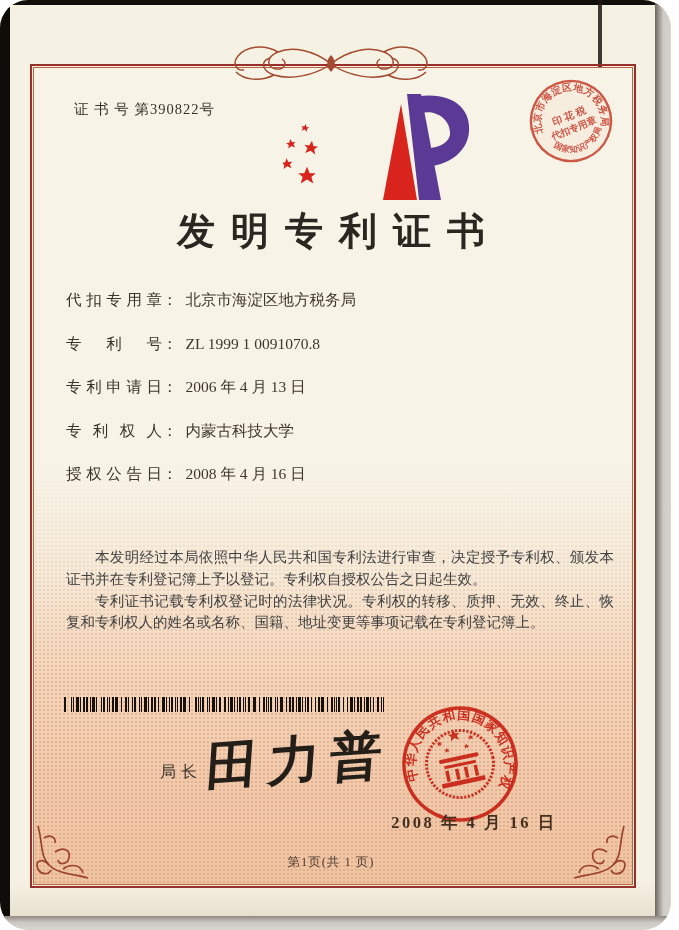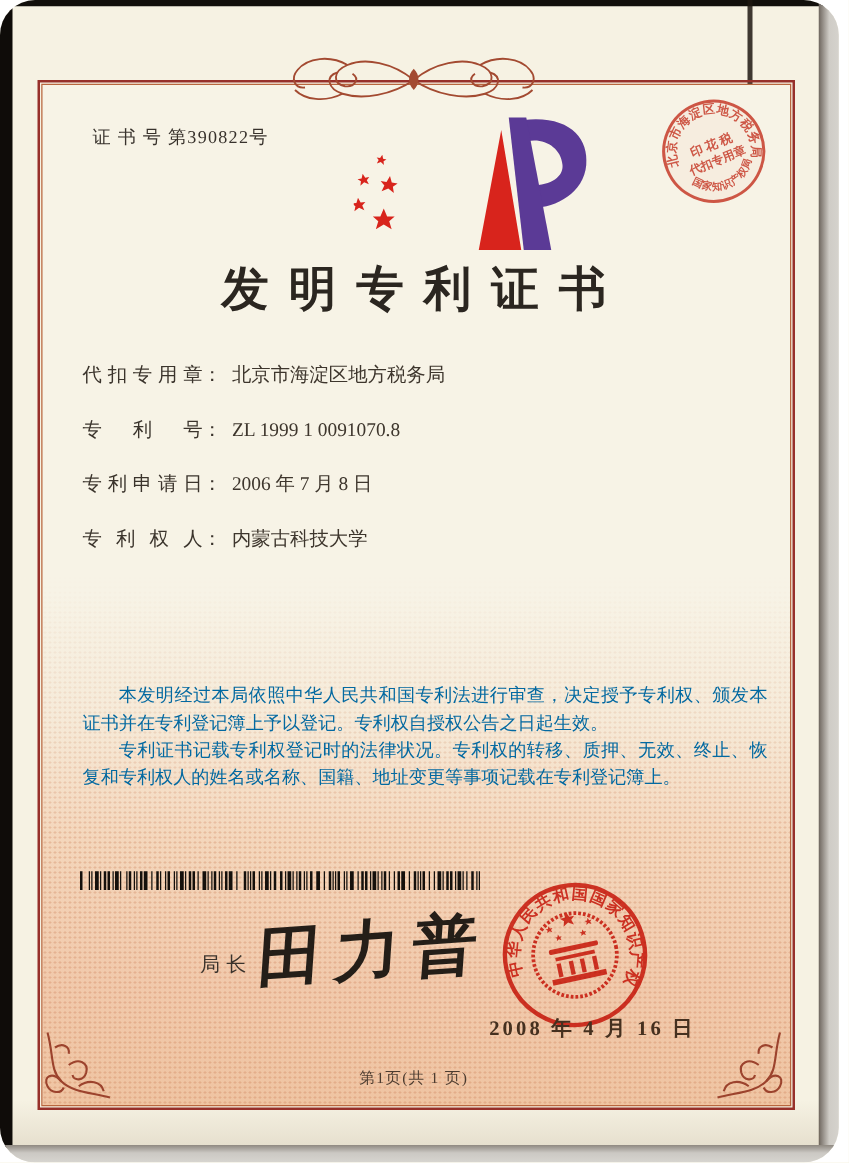--- a/index.html
+++ b/index.html
@@ -37,21 +37,21 @@
   .title{position:absolute;left:30px;top:206px;width:602px;text-align:center;
     font-size:38px;font-weight:700;color:#2b2620;letter-spacing:16px;text-indent:16px;}
 
   .fields{position:absolute;left:66px;top:290px;width:545px;}
   .frow{margin-bottom:22.5px;font-size:15.5px;color:#3b342c;white-space:nowrap;}
   .flabel{display:inline-block;width:96px;text-align:justify;text-align-last:justify;vertical-align:bottom;}
   .fcolon{margin-right:8px;}
   .fvalue{color:#3e362d;}
 
   .body-text{position:absolute;left:66px;top:547px;width:548px;font-size:14.5px;
-    line-height:21.8px;color:#0369a1;text-align:justify;}
+    line-height:21.8px;color:#404040;text-align:justify;}
   .body-text p{margin:0;text-indent:2em;}
 
   .barcode{position:absolute;left:64px;top:697px;width:328px;height:15px;font-size:0;}
   .bar{display:inline-block;height:100%;background:#15100c;vertical-align:top;}
 
   .director{position:absolute;left:160px;top:762px;font-size:16px;letter-spacing:5px;color:#3a332c;}
   .signature{position:absolute;left:206px;top:726px;font-size:52px;font-weight:600;color:#241e18;
     letter-spacing:10px;transform:rotate(-4deg) skewX(-8deg);}
 
   .seal{position:absolute;left:398px;top:702px;width:124px;height:124px;mix-blend-mode:multiply;}
@@ -144,24 +144,27 @@
   <div class="title">发明专利证书</div>
 
   <div class="fields">
     <div class="frow">
       <span class="flabel">代扣专用章</span><span class="fcolon">：</span><span class="fvalue">北京市海淀区地方税务局</span>
     </div>
     <div class="frow">
       <span class="flabel">专利号</span><span class="fcolon">：</span><span class="fvalue">ZL 1999 1 0091070.8</span>
     </div>
     <div class="frow">
-      <span class="flabel">专利申请日</span><span class="fcolon">：</span><span class="fvalue">2006 年 7 月 8 日</span>
+      <span class="flabel">专利申请日</span><span class="fcolon">：</span><span class="fvalue">2006 年 4 月 13 日</span>
     </div>
     <div class="frow">
       <span class="flabel">专利权人</span><span class="fcolon">：</span><span class="fvalue">内蒙古科技大学</span>
+    </div>
+    <div class="frow">
+      <span class="flabel">授权公告日</span><span class="fcolon">：</span><span class="fvalue">2008 年 4 月 16 日</span>
     </div>
   </div>
 
   <div class="body-text">
     <p>本发明经过本局依照中华人民共和国专利法进行审查，决定授予专利权、颁发本证书并在专利登记簿上予以登记。专利权自授权公告之日起生效。</p>
     <p>专利证书记载专利权登记时的法律状况。专利权的转移、质押、无效、终止、恢复和专利权人的姓名或名称、国籍、地址变更等事项记载在专利登记簿上。</p>
   </div>
 
   <div class="barcode"><span class="bar" style="width:2px;margin-right:5px"></span><span class="bar" style="width:1px;margin-right:1px"></span><span class="bar" style="width:1px;margin-right:2px"></span><span class="bar" style="width:3px;margin-right:1px"></span><span class="bar" style="width:1px;margin-right:2px"></span><span class="bar" style="width:2px;margin-right:1px"></span><span class="bar" style="width:2px;margin-right:2px"></span><span class="bar" style="width:1px;margin-right:1px"></span><span class="bar" style="width:3px;margin-right:1px"></span><span class="bar" style="width:1px;margin-right:4px"></span><span class="bar" style="width:1px;margin-right:1px"></span><span class="bar" style="width:2px;margin-right:2px"></span><span class="bar" style="width:1px;margin-right:1px"></span><span class="bar" style="width:1px;margin-right:2px"></span><span class="bar" style="width:2px;margin-right:1px"></span><span class="bar" style="width:3px;margin-right:3px"></span><span class="bar" style="width:1px;margin-right:3px"></span><span class="bar" style="width:2px;margin-right:1px"></span><span class="bar" style="width:1px;margin-right:3px"></span><span class="bar" style="width:1px;margin-right:1px"></span><span class="bar" style="width:2px;margin-right:3px"></span><span class="bar" style="width:1px;margin-right:1px"></span><span class="bar" style="width:1px;margin-right:2px"></span><span class="bar" style="width:3px;margin-right:1px"></span><span class="bar" style="width:1px;margin-right:2px"></span><span class="bar" style="width:2px;margin-right:1px"></span><span class="bar" style="width:2px;margin-right:2px"></span><span class="bar" style="width:1px;margin-right:3px"></span><span class="bar" style="width:3px;margin-right:1px"></span><span class="bar" style="width:1px;margin-right:2px"></span><span class="bar" style="width:1px;margin-right:1px"></span><span class="bar" style="width:2px;margin-right:2px"></span><span class="bar" style="width:1px;margin-right:1px"></span><span class="bar" style="width:1px;margin-right:2px"></span><span class="bar" style="width:2px;margin-right:1px"></span><span class="bar" style="width:3px;margin-right:3px"></span><span class="bar" style="width:1px;margin-right:5px"></span><span class="bar" style="width:2px;margin-right:1px"></span><span class="bar" style="width:1px;margin-right:1px"></span><span class="bar" style="width:1px;margin-right:1px"></span><span class="bar" style="width:2px;margin-right:3px"></span><span class="bar" style="width:1px;margin-right:1px"></span><span class="bar" style="width:1px;margin-right:2px"></span><span class="bar" style="width:3px;margin-right:1px"></span><span class="bar" style="width:1px;margin-right:2px"></span><span class="bar" style="width:2px;margin-right:3px"></span><span class="bar" style="width:2px;margin-right:2px"></span><span class="bar" style="width:1px;margin-right:1px"></span><span class="bar" style="width:3px;margin-right:1px"></span><span class="bar" style="width:1px;margin-right:2px"></span><span class="bar" style="width:1px;margin-right:1px"></span><span class="bar" style="width:2px;margin-right:2px"></span><span class="bar" style="width:1px;margin-right:1px"></span><span class="bar" style="width:1px;margin-right:2px"></span><span class="bar" style="width:2px;margin-right:3px"></span><span class="bar" style="width:3px;margin-right:3px"></span><span class="bar" style="width:1px;margin-right:3px"></span><span class="bar" style="width:2px;margin-right:1px"></span><span class="bar" style="width:1px;margin-right:1px"></span><span class="bar" style="width:1px;margin-right:1px"></span><span class="bar" style="width:2px;margin-right:3px"></span><span class="bar" style="width:1px;margin-right:1px"></span><span class="bar" style="width:1px;margin-right:2px"></span><span class="bar" style="width:3px;margin-right:3px"></span><span class="bar" style="width:1px;margin-right:2px"></span><span class="bar" style="width:2px;margin-right:1px"></span><span class="bar" style="width:2px;margin-right:2px"></span><span class="bar" style="width:1px;margin-right:1px"></span><span class="bar" style="width:3px;margin-right:1px"></span><span class="bar" style="width:1px;margin-right:2px"></span><span class="bar" style="width:1px;margin-right:1px"></span><span class="bar" style="width:2px;margin-right:2px"></span><span class="bar" style="width:1px;margin-right:3px"></span><span class="bar" style="width:1px;margin-right:2px"></span><span class="bar" style="width:2px;margin-right:1px"></span><span class="bar" style="width:3px;margin-right:3px"></span><span class="bar" style="width:1px;margin-right:3px"></span><span class="bar" style="width:2px;margin-right:1px"></span><span class="bar" style="width:1px;margin-right:1px"></span><span class="bar" style="width:1px;margin-right:1px"></span><span class="bar" style="width:2px;margin-right:3px"></span><span class="bar" style="width:1px;margin-right:3px"></span><span class="bar" style="width:1px;margin-right:2px"></span><span class="bar" style="width:3px;margin-right:1px"></span><span class="bar" style="width:1px;margin-right:2px"></span><span class="bar" style="width:2px;margin-right:1px"></span><span class="bar" style="width:2px;margin-right:2px"></span><span class="bar" style="width:1px;margin-right:1px"></span><span class="bar" style="width:3px;margin-right:1px"></span><span class="bar" style="width:1px;margin-right:2px"></span><span class="bar" style="width:1px;margin-right:3px"></span><span class="bar" style="width:2px;margin-right:2px"></span><span class="bar" style="width:1px;margin-right:1px"></span><span class="bar" style="width:1px;margin-right:2px"></span></div>
 

